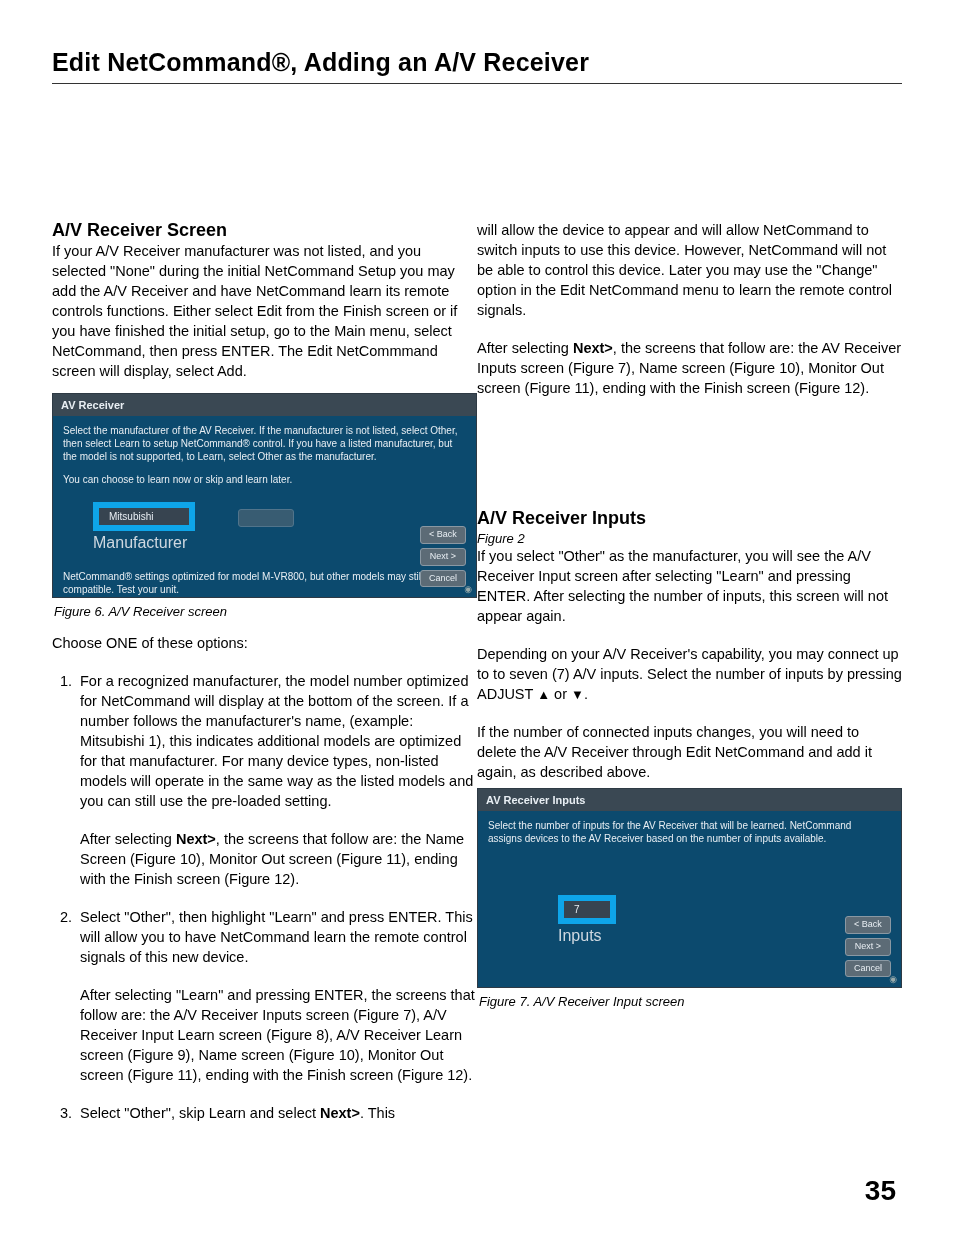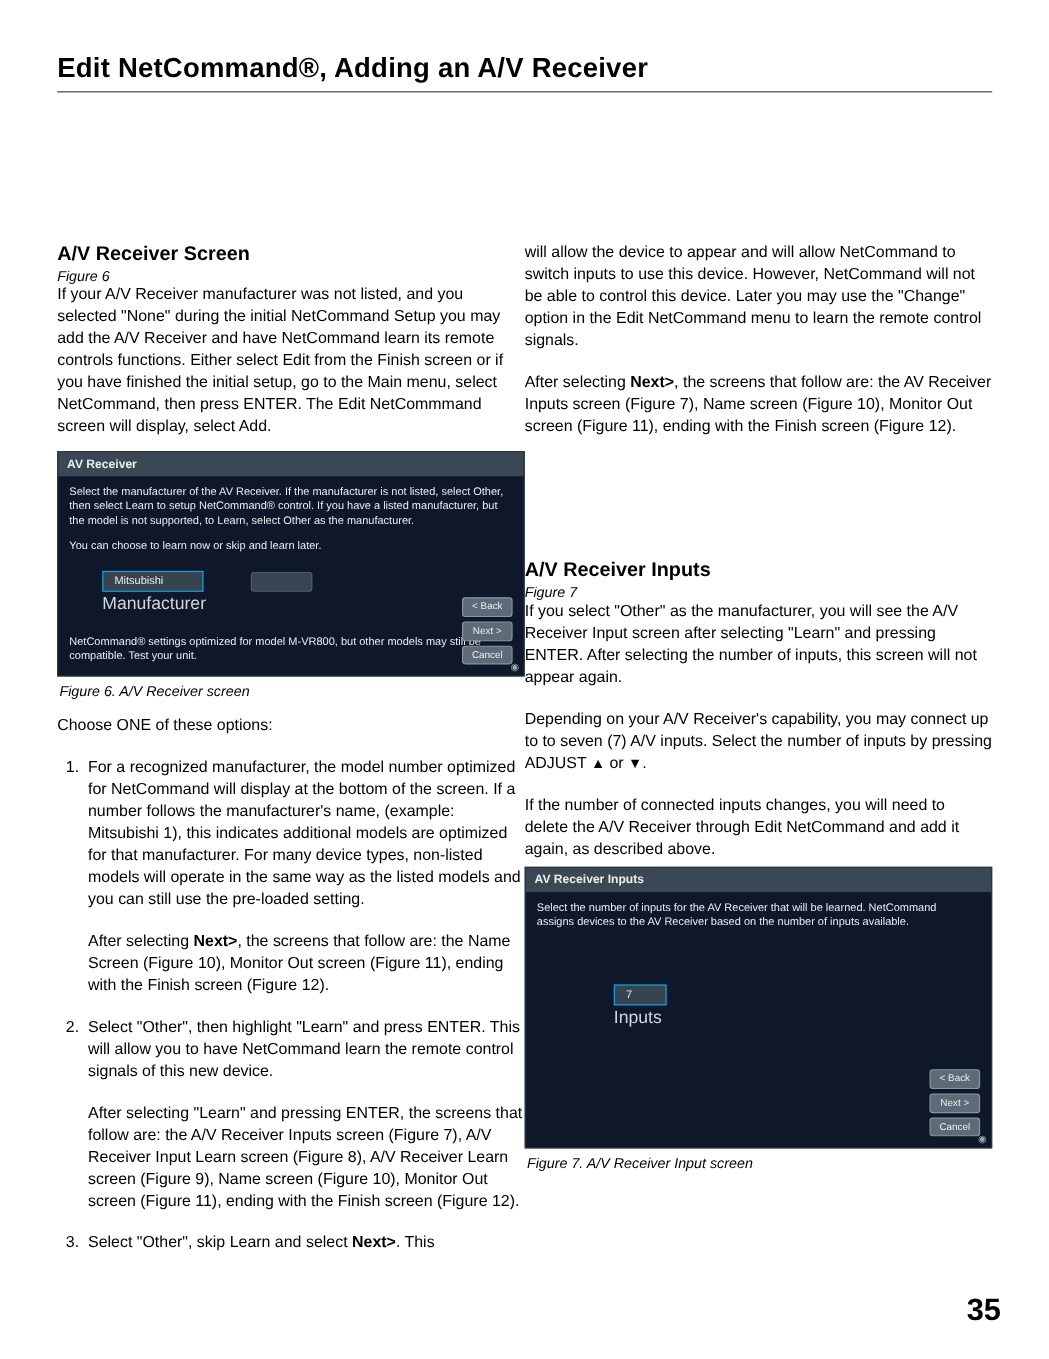--- a/index.html
+++ b/index.html
@@ -11,49 +11,48 @@
   .col{flex:1;min-width:0;}
   h2{font-size:18px;font-weight:bold;margin:0;}
   .figlabel{font-style:italic;font-size:13px;margin:2px 0 0 0;}
   p{font-size:14.5px;line-height:1.38;margin:0;}
   .body1{margin-top:0;}
   .sp{margin-top:18px;}
   ol{font-size:14.5px;line-height:1.38;margin:0;padding-left:24px;}
   ol>li{margin-bottom:18px;padding-left:4px;}
   ol>li>p{margin-top:18px;}
   .caption{font-style:italic;font-size:13px;margin:6px 0 14px 2px;}
-  .pgnum{position:absolute;bottom:28px;right:44px;font-size:28px;font-weight:bold;}
+  .pgnum{position:absolute;bottom:28px;right:58px;font-size:28px;font-weight:bold;}
 
   
-  .shot{background:#0f172a;border:1px solid #2e3a44;color:#e8eef3;font-size:10px;line-height:1.3;position:relative;box-sizing:border-box;margin-top:12px;}
+  .shot{background:#0c4a6e;border:1px solid #2e3a44;color:#e8eef3;font-size:10px;line-height:1.3;position:relative;box-sizing:border-box;margin-top:12px;}
   .shot .bar{background:#3a4853;padding:4px 8px;font-size:11px;font-weight:bold;color:#e8eef3;}
   .shot .inner{padding:8px 14px 10px 10px;position:relative;min-height:0;}
   .shot .btncol{position:absolute;right:10px;bottom:10px;display:flex;flex-direction:column;gap:4px;}
   .shot .sbtn{background:#5c6b76;border:1px solid #8a98a3;border-radius:3px;color:#e8eef3;font-size:9px;padding:2px 8px;min-width:40px;text-align:center;box-sizing:border-box;}
-  .shot .field{display:inline-block;background:#374450;border:1px solid #0ea5e9;color:#e8eef3;padding:2px 10px;font-size:10px;min-width:70px;margin-bottom:2px;}
+  .shot .field{display:inline-block;background:#374450;border:6px solid #0ea5e9;color:#e8eef3;padding:2px 10px;font-size:10px;min-width:70px;margin-bottom:2px;}
   .shot .ghostbtn{display:inline-block;background:#5c6b76;border:1px solid #8a98a3;border-radius:3px;opacity:.55;width:54px;height:16px;vertical-align:middle;margin-left:40px;}
   .shot .lbl{font-size:16px;color:#cfd8e0;}
   .shot .foot{font-size:10px;color:#e8eef3;margin-top:16px;}
   .shot .para{margin-bottom:10px;}
   .shot .corner{position:absolute;right:4px;bottom:2px;font-size:9px;color:#9aa;}
   .arrow{font-size:13px;}
   b{font-weight:bold;text-align:center;}
 </style>
 </head>
 <body>
 
 <div class="page">
   <h1>Edit NetCommand®, Adding an A/V Receiver</h1>
   <hr class="rule">
 
   <div class="cols">
 
     <div class="col">
       <h2>A/V Receiver Screen</h2>
-      <div class="figlabel">Figure 6</div>
       <p class="body1">If your A/V Receiver manufacturer was not listed, and you selected "None" during the initial NetCommand Setup you may add the A/V Receiver and have NetCommand learn its remote controls functions.  Either select Edit from the Finish screen or if you have  finished the initial setup, go to the Main menu, select NetCommand, then press ENTER.   The Edit NetCommmand screen will display, select Add.</p>
 
       <div class="shot" style="height:205px;">
         <div class="bar">AV Receiver</div>
         <div class="inner" style="height:calc(100% - 22px);box-sizing:border-box;">
           <div class="para">Select the manufacturer of the AV Receiver.  If the manufacturer is not listed, select Other, then select Learn to setup NetCommand® control.  If you have a listed manufacturer, but the model is not supported, to Learn, select Other as the manufacturer.</div>
           <div class="para">You can choose to learn now or skip and learn later.</div>
           <div style="margin-top:16px;margin-left:30px;">
             <span class="field">Mitsubishi</span>
             <span class="ghostbtn"></span><br>
@@ -89,28 +88,28 @@
       </ol>
     </div>
 
     <div class="col">
       <p>will allow the device to appear and will allow NetCommand to switch inputs to use this device.  However, NetCommand will not be able to control this device.  Later you may use the "Change" option in the Edit NetCommand menu to learn the remote control signals.</p>
       <p class="sp">
         <span>After selecting </span><b>Next&gt;</b><span>, the screens that follow are: the AV Receiver Inputs screen (Figure 7), Name screen (Figure 10), Monitor Out screen (Figure 11), ending with the Finish screen (Figure 12).</span>
       </p>
 
       <h2 style="margin-top:110px;">A/V Receiver Inputs</h2>
-      <div class="figlabel">Figure 7</div>
+      <div class="figlabel">Figure 2</div>
       <p>If  you select "Other" as the manufacturer, you will see the A/V Receiver Input screen after selecting "Learn" and pressing ENTER.  After selecting the number of inputs, this screen will not appear again.</p>
       <p class="sp">
         <span>Depending on your A/V Receiver's capability, you may connect up to to seven (7) A/V inputs.  Select the number of inputs by pressing  ADJUST </span><span class="arrow">▲</span><span> or </span><span class="arrow">▼</span><span>.</span>
       </p>
       <p class="sp">If the number of connected inputs changes, you will need to delete the A/V Receiver through Edit NetCommand and add it again, as described above.</p>
 
-      <div class="shot" style="height:256px;margin-top:6px;">
+      <div class="shot" style="height:200px;margin-top:6px;">
         <div class="bar">AV Receiver Inputs</div>
         <div class="inner" style="height:calc(100% - 22px);box-sizing:border-box;">
           <div class="para">Select the number of inputs for the AV Receiver that will be learned.  NetCommand assigns devices to the AV Receiver based on the number of inputs available.</div>
           <div style="margin-top:50px;margin-left:70px;">
             <span class="field" style="min-width:26px;">7</span><br>
             <span class="lbl">Inputs</span>
           </div>
           <div class="btncol">
             <div class="sbtn">&lt; Back</div>
             <div class="sbtn">Next &gt;</div>

